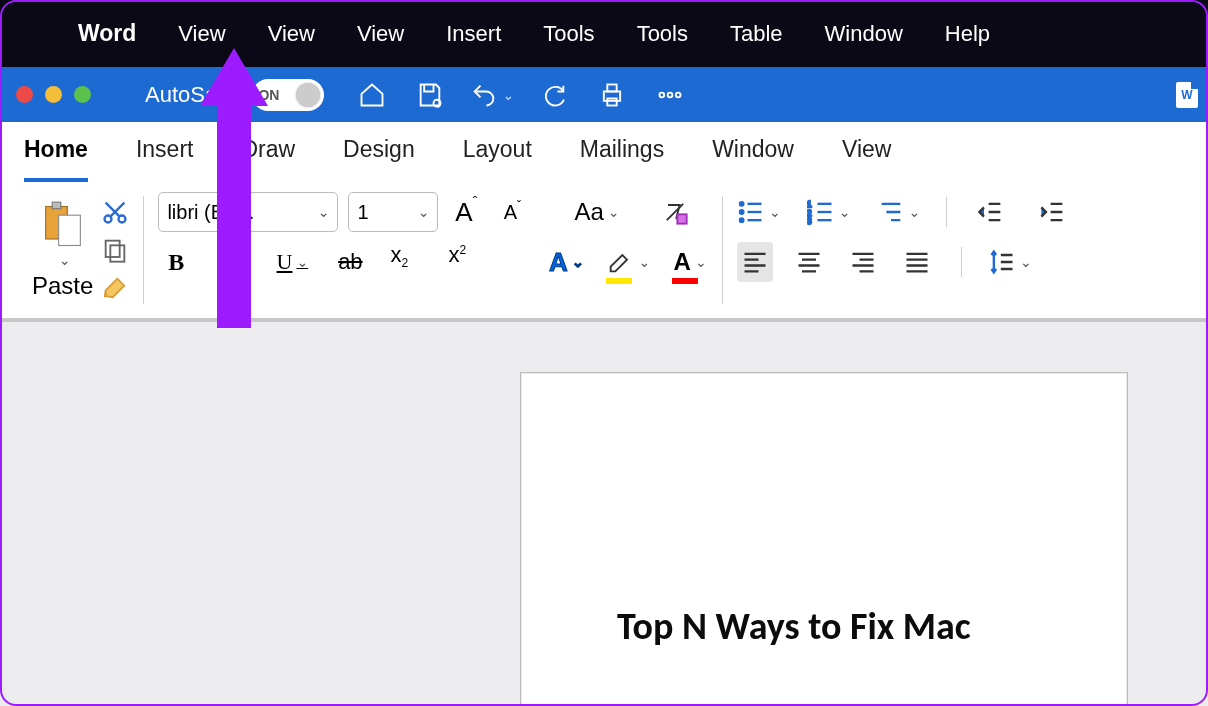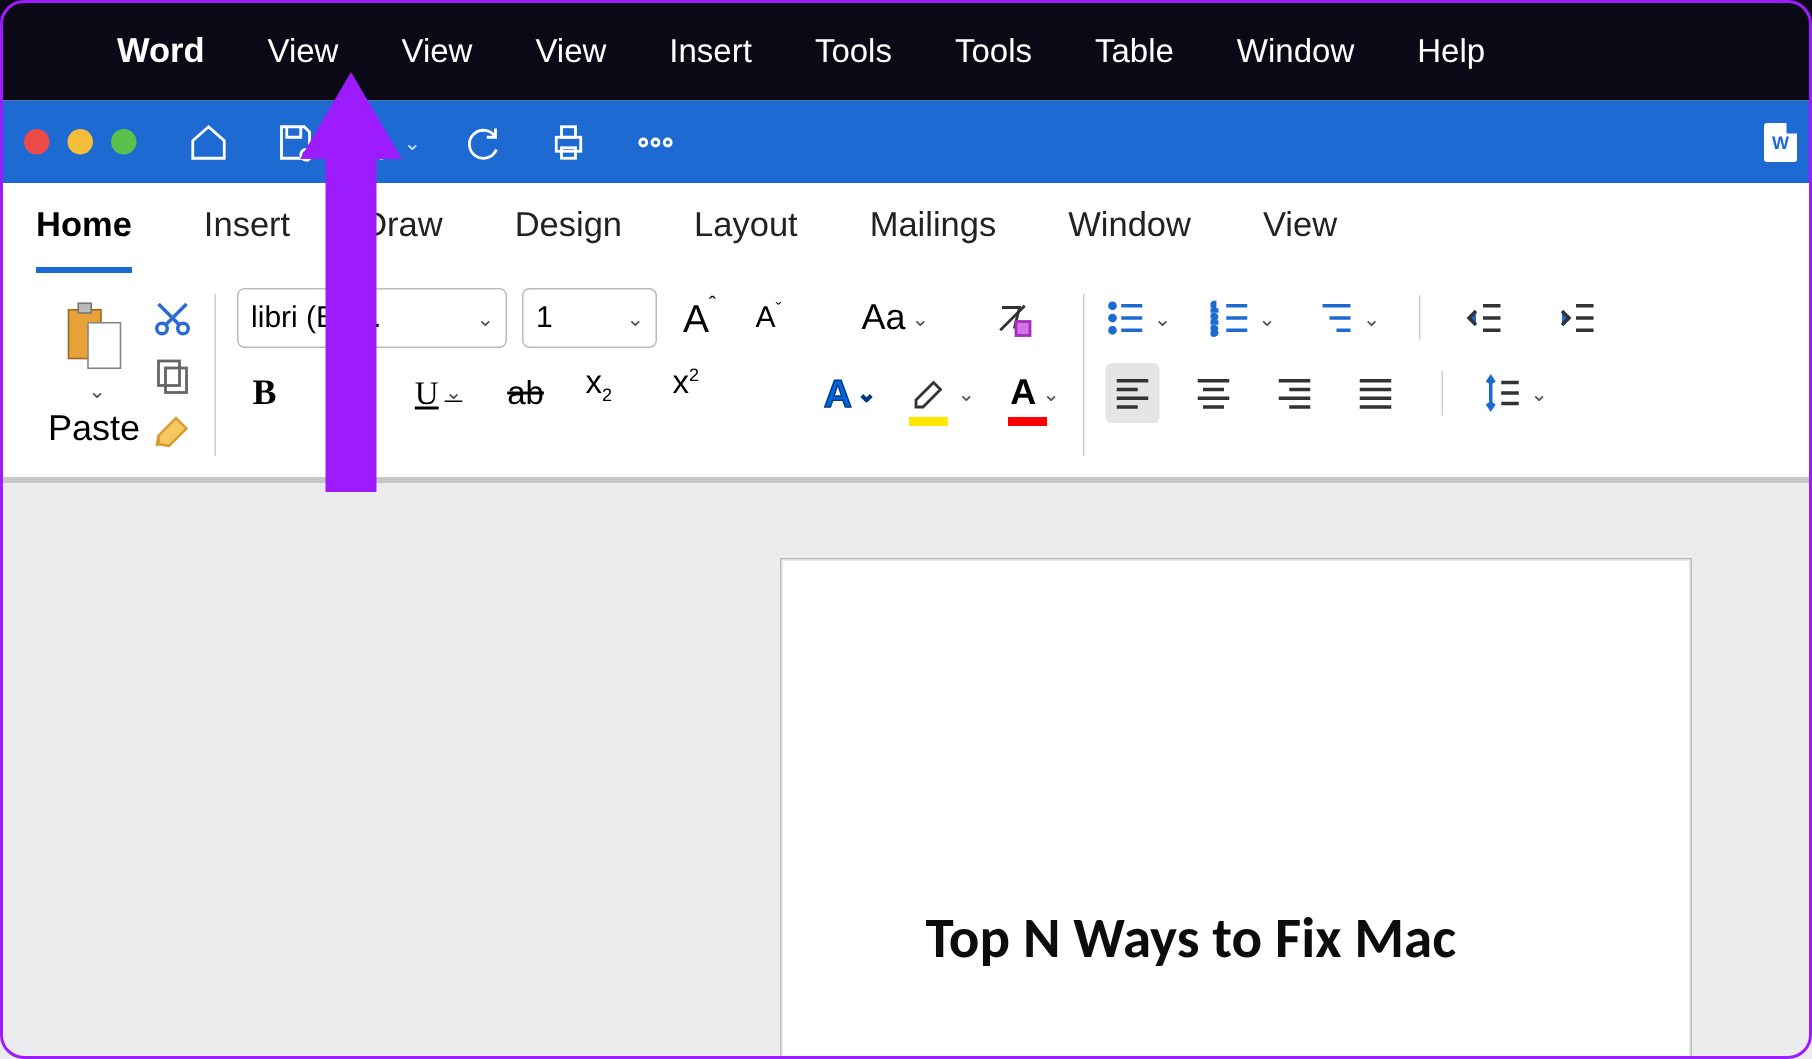--- a/index.html
+++ b/index.html
@@ -126,20 +126,27 @@
   <span>Table</span>
   <span>Window</span>
   <span>Help</span>
 </div>
 
 <div class="titlebar">
   <div class="traffic">
     <div class="dot red"></div>
     <div class="dot yellow"></div>
     <div class="dot green"></div>
+  </div>
+  <div class="autosave">
+    <span>AutoSave</span>
+    <div class="toggle">
+      <span>ON</span>
+      <div class="knob"></div>
+    </div>
   </div>
   <div class="title-icons">
     <span class="ico-btn">
       <svg viewBox="0 0 24 24">
           <path d="M3 11 L12 3 L21 11 V21 H3 Z"></path>
         </svg>
     </span>
     <span class="ico-btn">
       <svg viewBox="0 0 24 24">
           <path d="M4 3h13l3 3v15H4z"></path>

